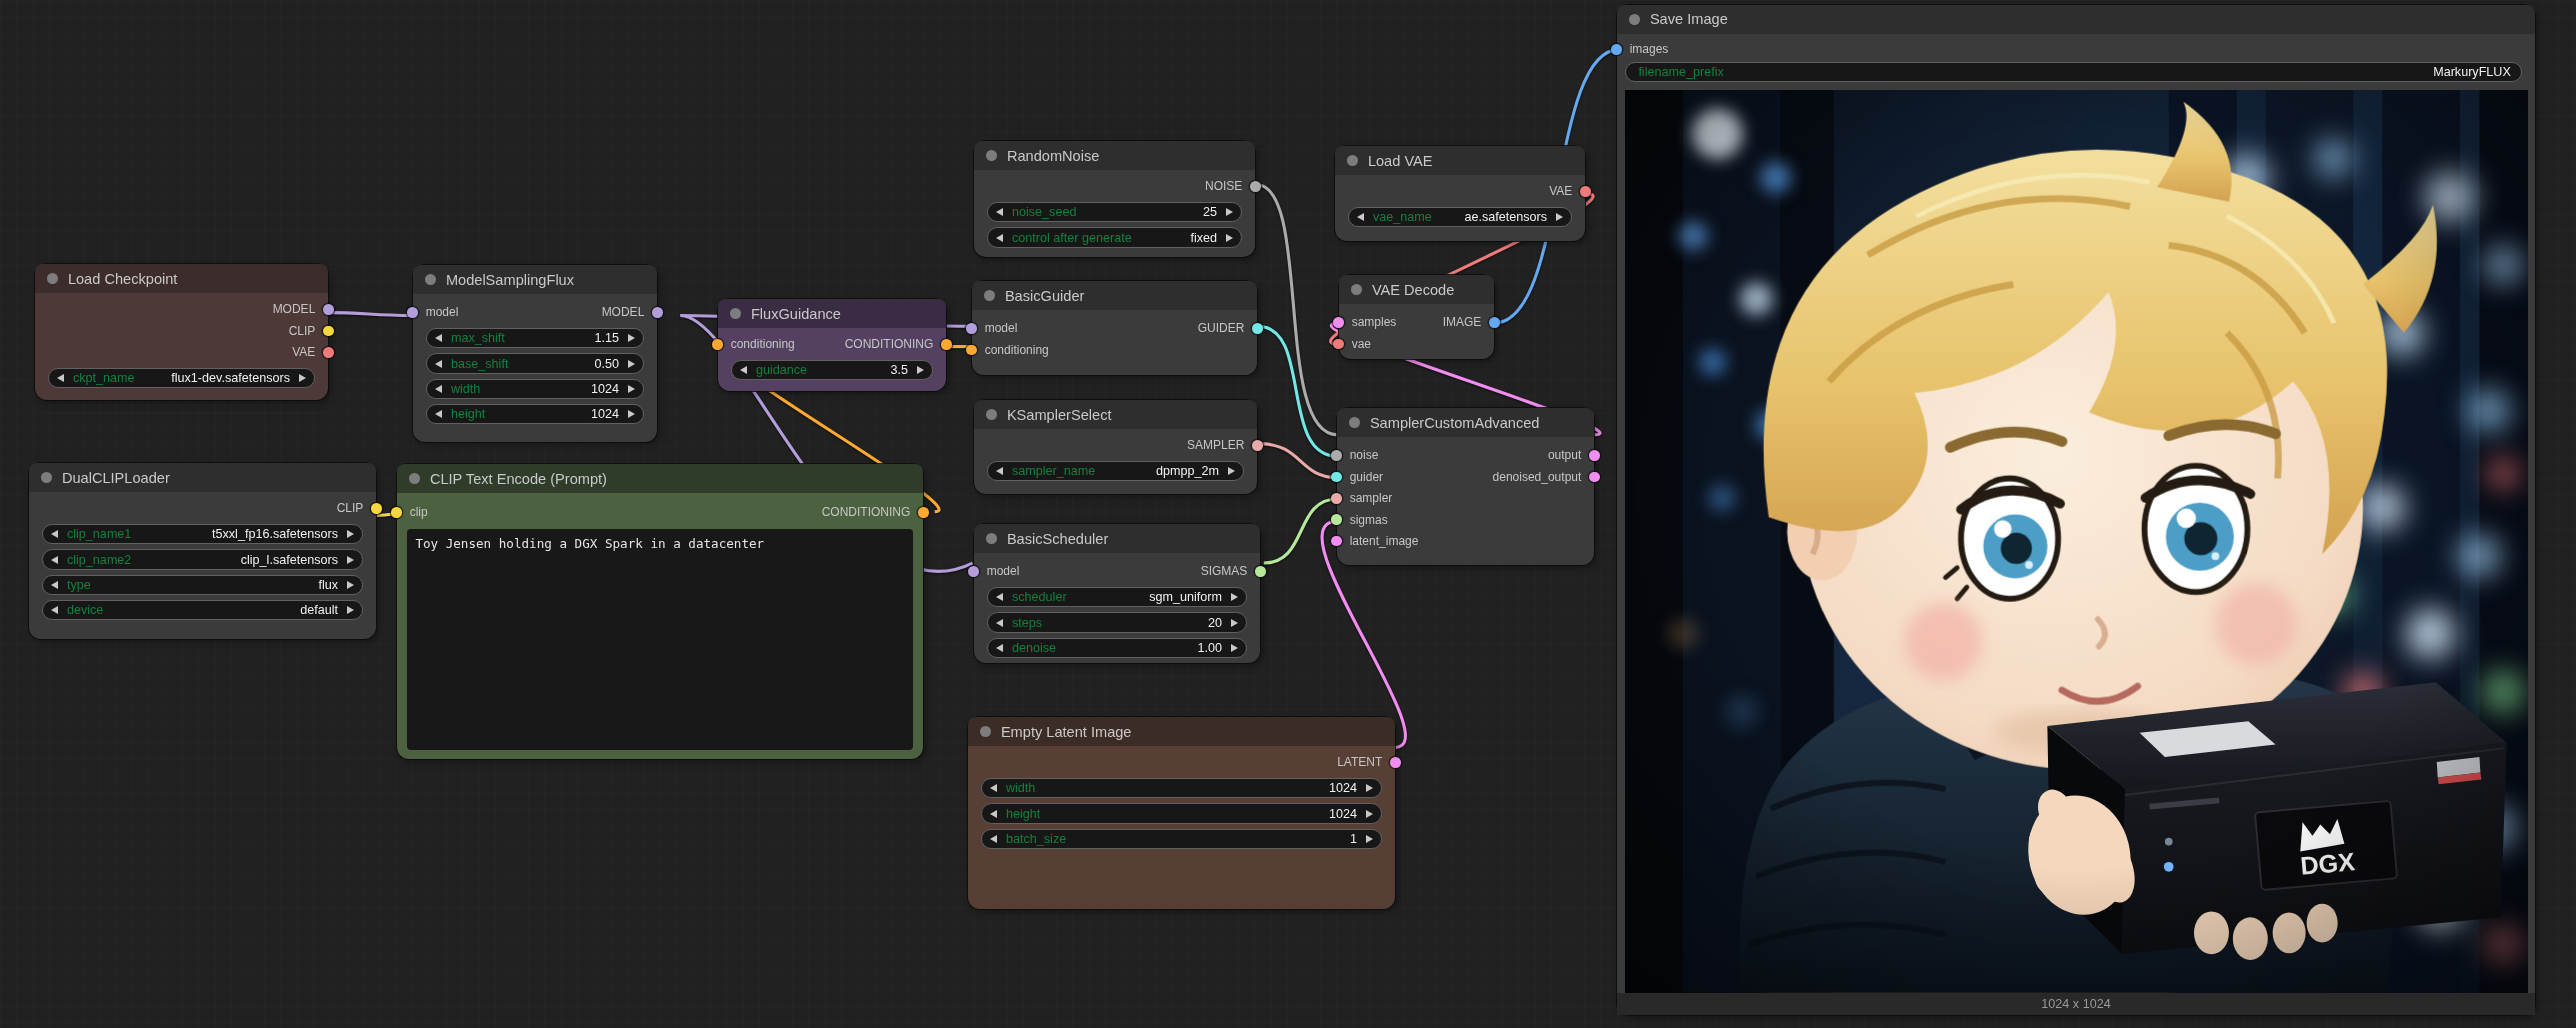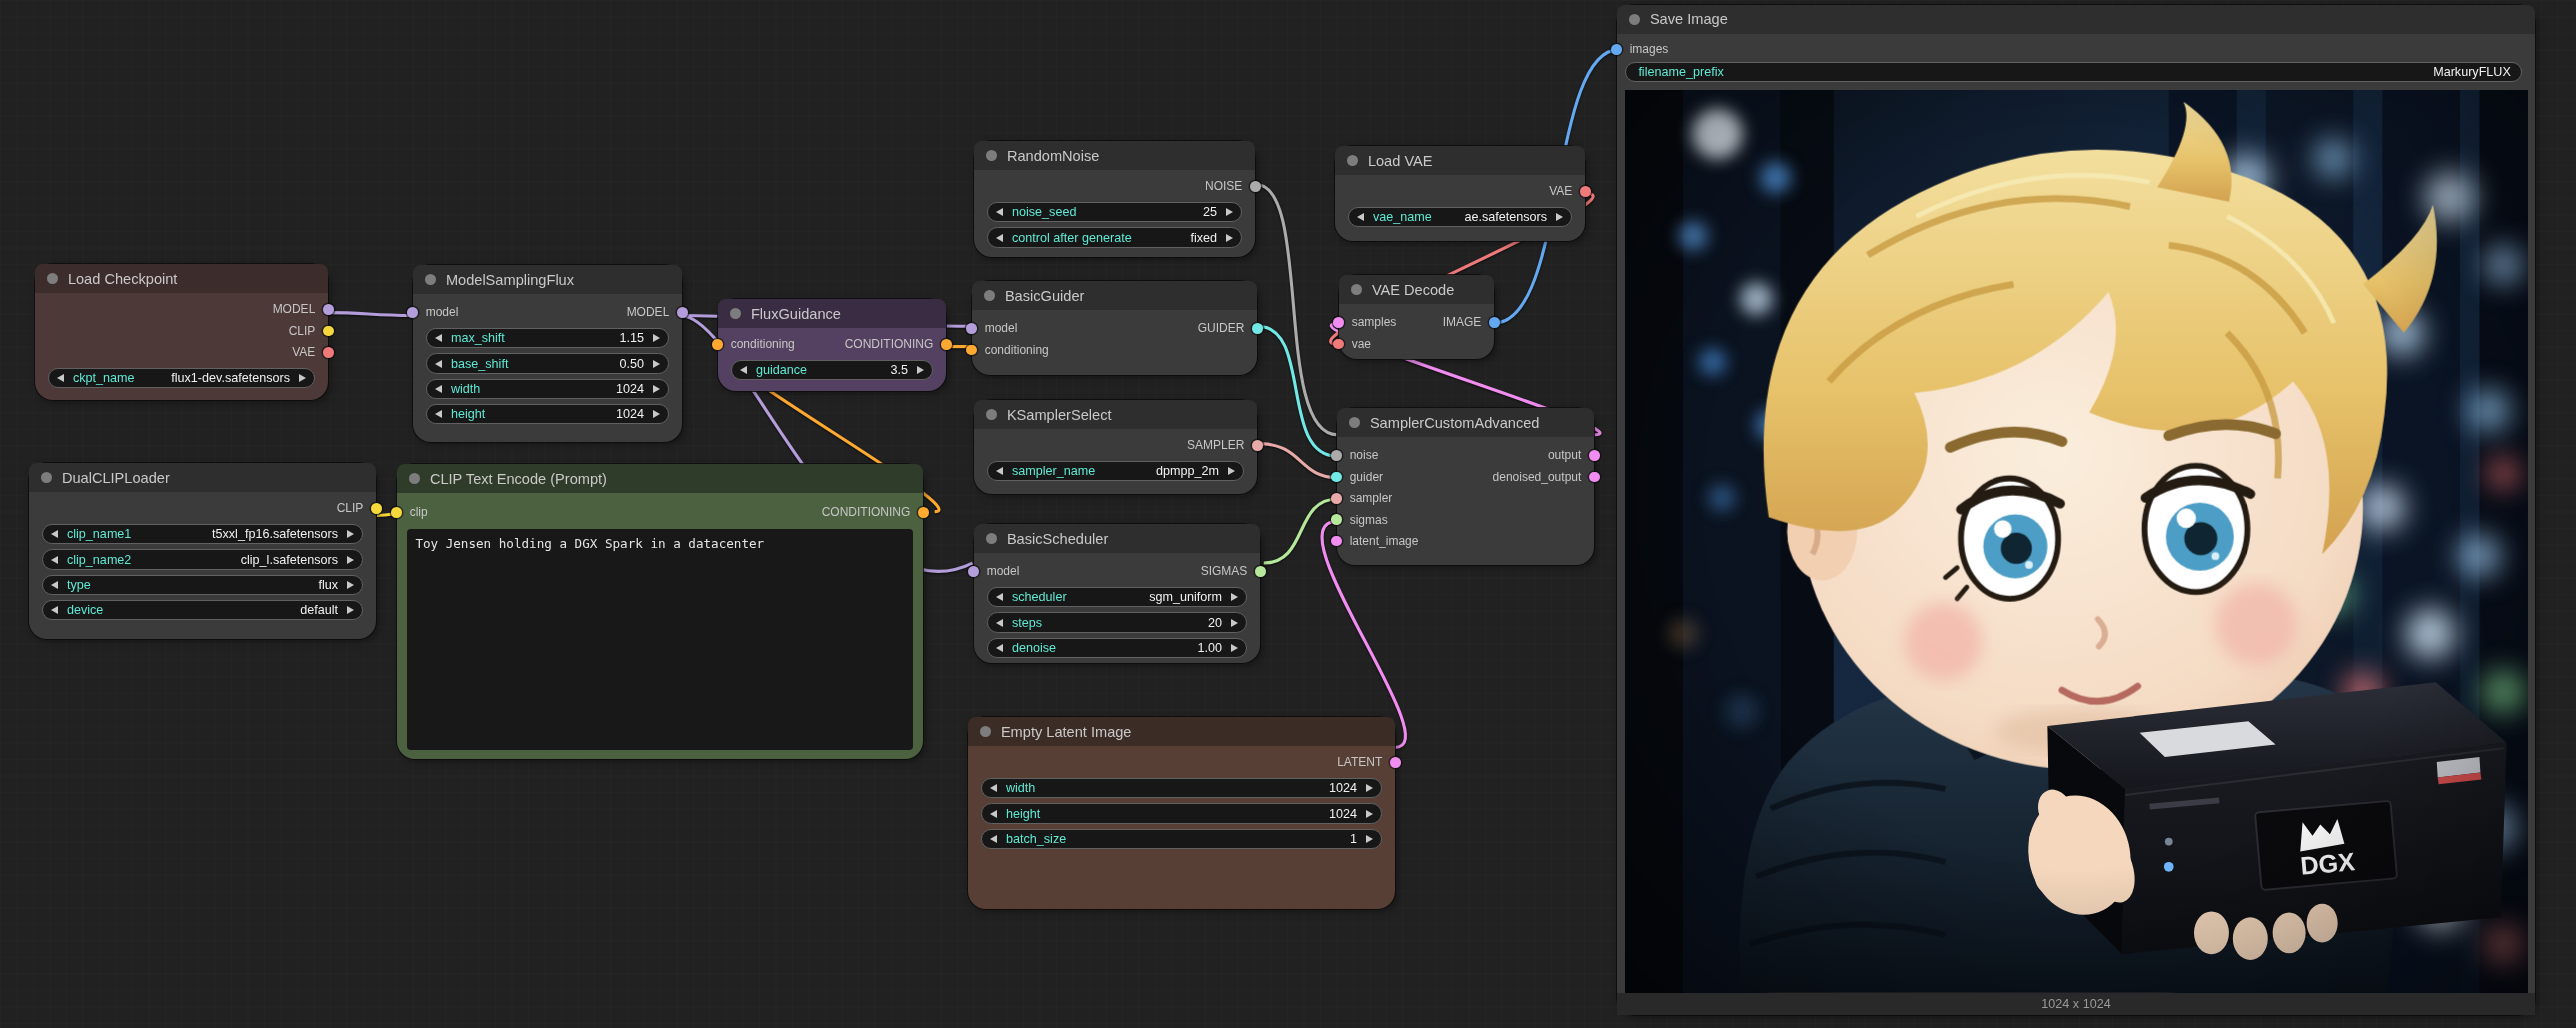--- a/index.html
+++ b/index.html
@@ -10,21 +10,21 @@
     background-color:#212121;
     background-image:
       linear-gradient(rgba(255,255,255,.016) 1px, transparent 1px),
       linear-gradient(90deg, rgba(255,255,255,.016) 1px, transparent 1px);
     background-size:16.5px 16.5px;
   }
   #wires { position:absolute; left:0; top:0; z-index:1; pointer-events:none;
            filter: drop-shadow(0 1px 1px rgba(0,0,0,.65)); }
   #wires path { fill:none; stroke-width:3.2px; }
 
-  .node { position:absolute; z-index:2; border-radius:18px;
+  .node { position:absolute; z-index:2; border-radius:12px;
           background:var(--body,#3b3b3b);
           box-shadow:0 0 0 1px rgba(12,12,12,.85), 2.9px 2.9px 7.8px rgba(0,0,0,.35); }
   .nheader { height:29px; border-radius:7.8px 7.8px 0 0; background:var(--head,#2e2e2e);
              display:flex; align-items:center; gap:9.7px; padding:0 11.6px; }
   .ndot { width:11.6px; height:11.6px; border-radius:50%; background:#7d7d7d; flex:0 0 auto; }
   .ntitle { color:#c9c9c9; font-size:14.6px; white-space:nowrap; }
 
   .prow { display:flex; align-items:center; justify-content:space-between;
           height:21.4px; padding:0 12.6px; }
   .prow.only-out { justify-content:flex-end; }
@@ -35,21 +35,21 @@
   .port.in .dot { margin-left:-18.4px; }
   .port.out .dot { margin-right:-18.4px; }
 
   .widget { height:20.4px; margin:4.9px 12.6px; background:#171717;
             border:1px solid #616161; border-radius:10.7px;
             display:flex; align-items:center; padding:0 8.7px; font-size:12.6px; }
   .warr-l { width:0;height:0;border-top:4.9px solid transparent;border-bottom:4.9px solid transparent;
             border-right:7.8px solid #c9c9c9; flex:0 0 auto; }
   .warr-r { width:0;height:0;border-top:4.9px solid transparent;border-bottom:4.9px solid transparent;
             border-left:7.8px solid #c9c9c9; flex:0 0 auto; }
-  .wlabel { color:#5eead4; margin-left:8.7px; white-space:nowrap; }
+  .wlabel { color:#15803d; margin-left:8.7px; white-space:nowrap; }
   .wvalue { color:#f0f0f0; margin-left:auto; margin-right:8.7px; white-space:nowrap; }
 
   .maroon { --head:#3d2c2c; --body:#4c3938; }
   .brown  { --head:#3c2c26; --body:#573f35; }
   .purple { --head:#3a2d43; --body:#544060; }
   .green  { --head:#2f3c29; --body:#4c6140; }
 
   .prompt-box { position:absolute; left:9.7px; right:9.7px; top:65px; bottom:8.7px;
                 background:#181818; border-radius:3.9px; padding:6.8px 8.7px;
                 font-family:"DejaVu Sans Mono", monospace; font-size:12.6px; color:#e4e4e4;
@@ -145,21 +145,21 @@
       </div>
     <div class="widget">
         <span class="warr-l"></span>
         <span class="wlabel">device</span>
         <span class="wvalue">default</span>
         <span class="warr-r"></span>
       </div>
   </div>
 </div>
 
-<div class="node" style="left:413px;top:265px;width:269px;height:177px;">
+<div class="node" style="left:413px;top:265px;width:244px;height:177px;">
   <div class="nheader">
     <span class="ndot" style="background: rgb(125, 125, 125);"></span>
     <span class="ntitle">ModelSamplingFlux</span>
   </div>
   <div style="padding-top:7.8px;">
     <div class="prow">
       <div class="port in">
           <span class="dot" style="background: rgb(179, 157, 219);"></span>
           <span class="plabel">model</span>
         </div>

